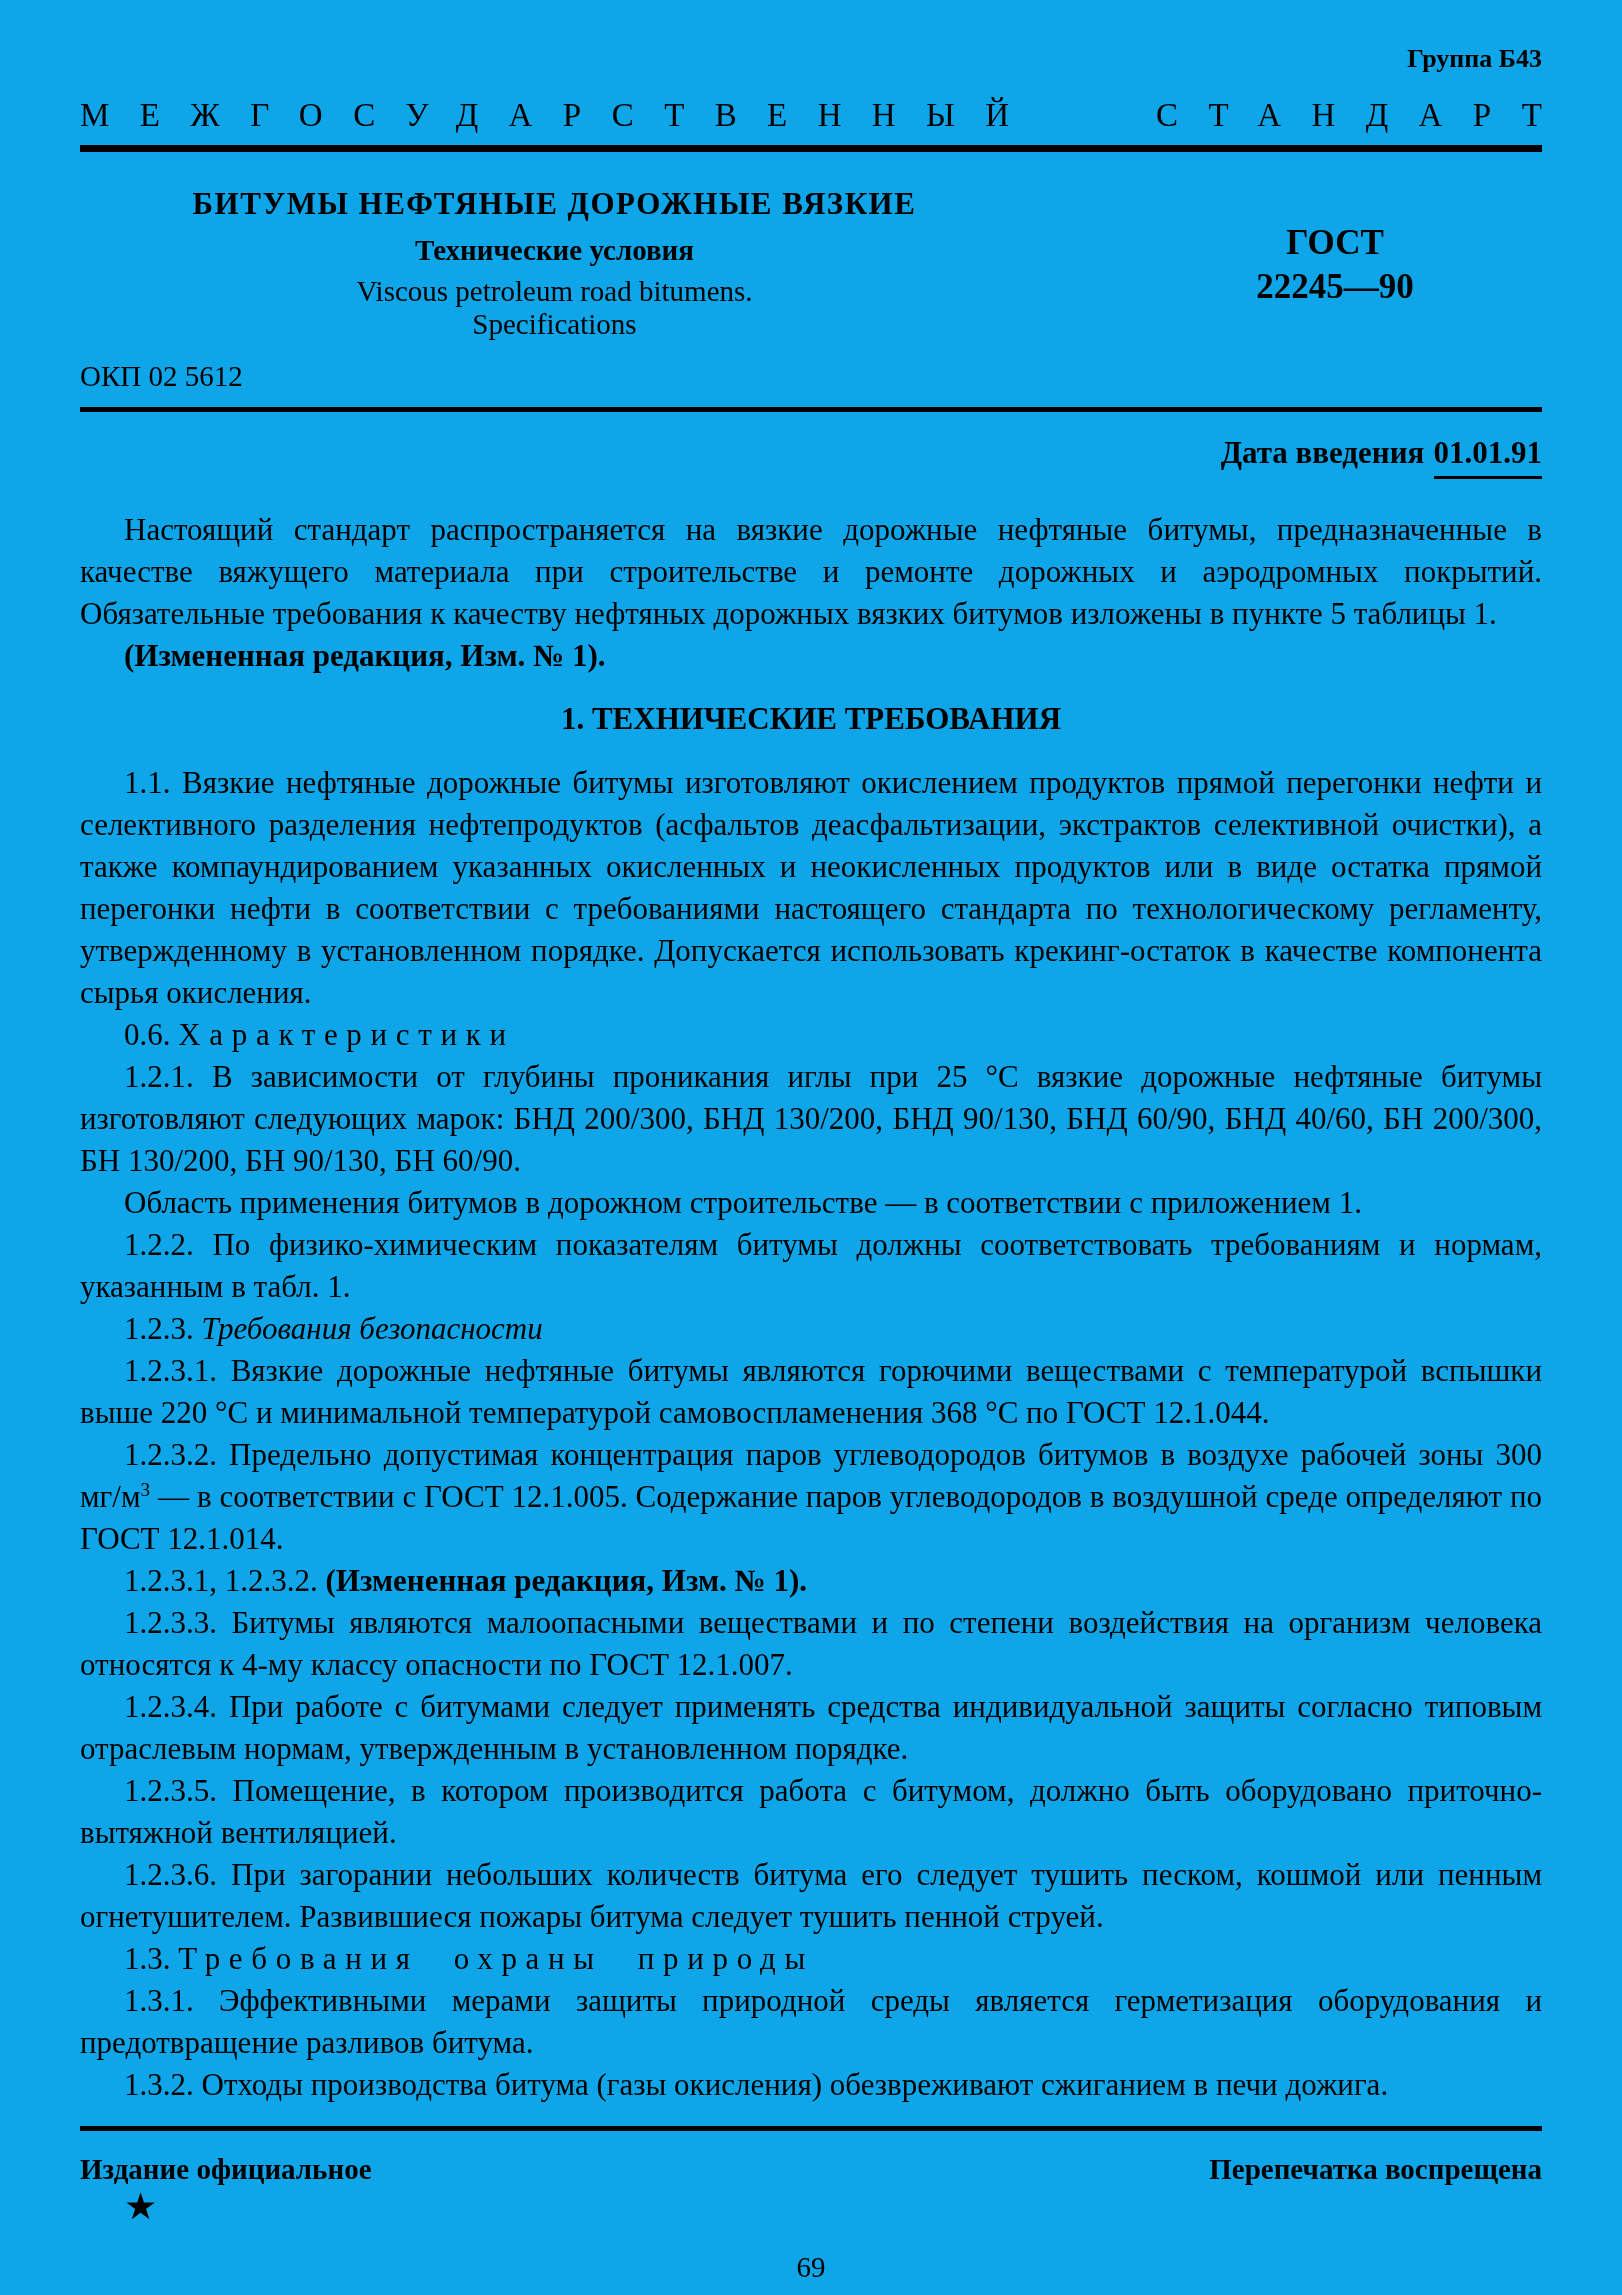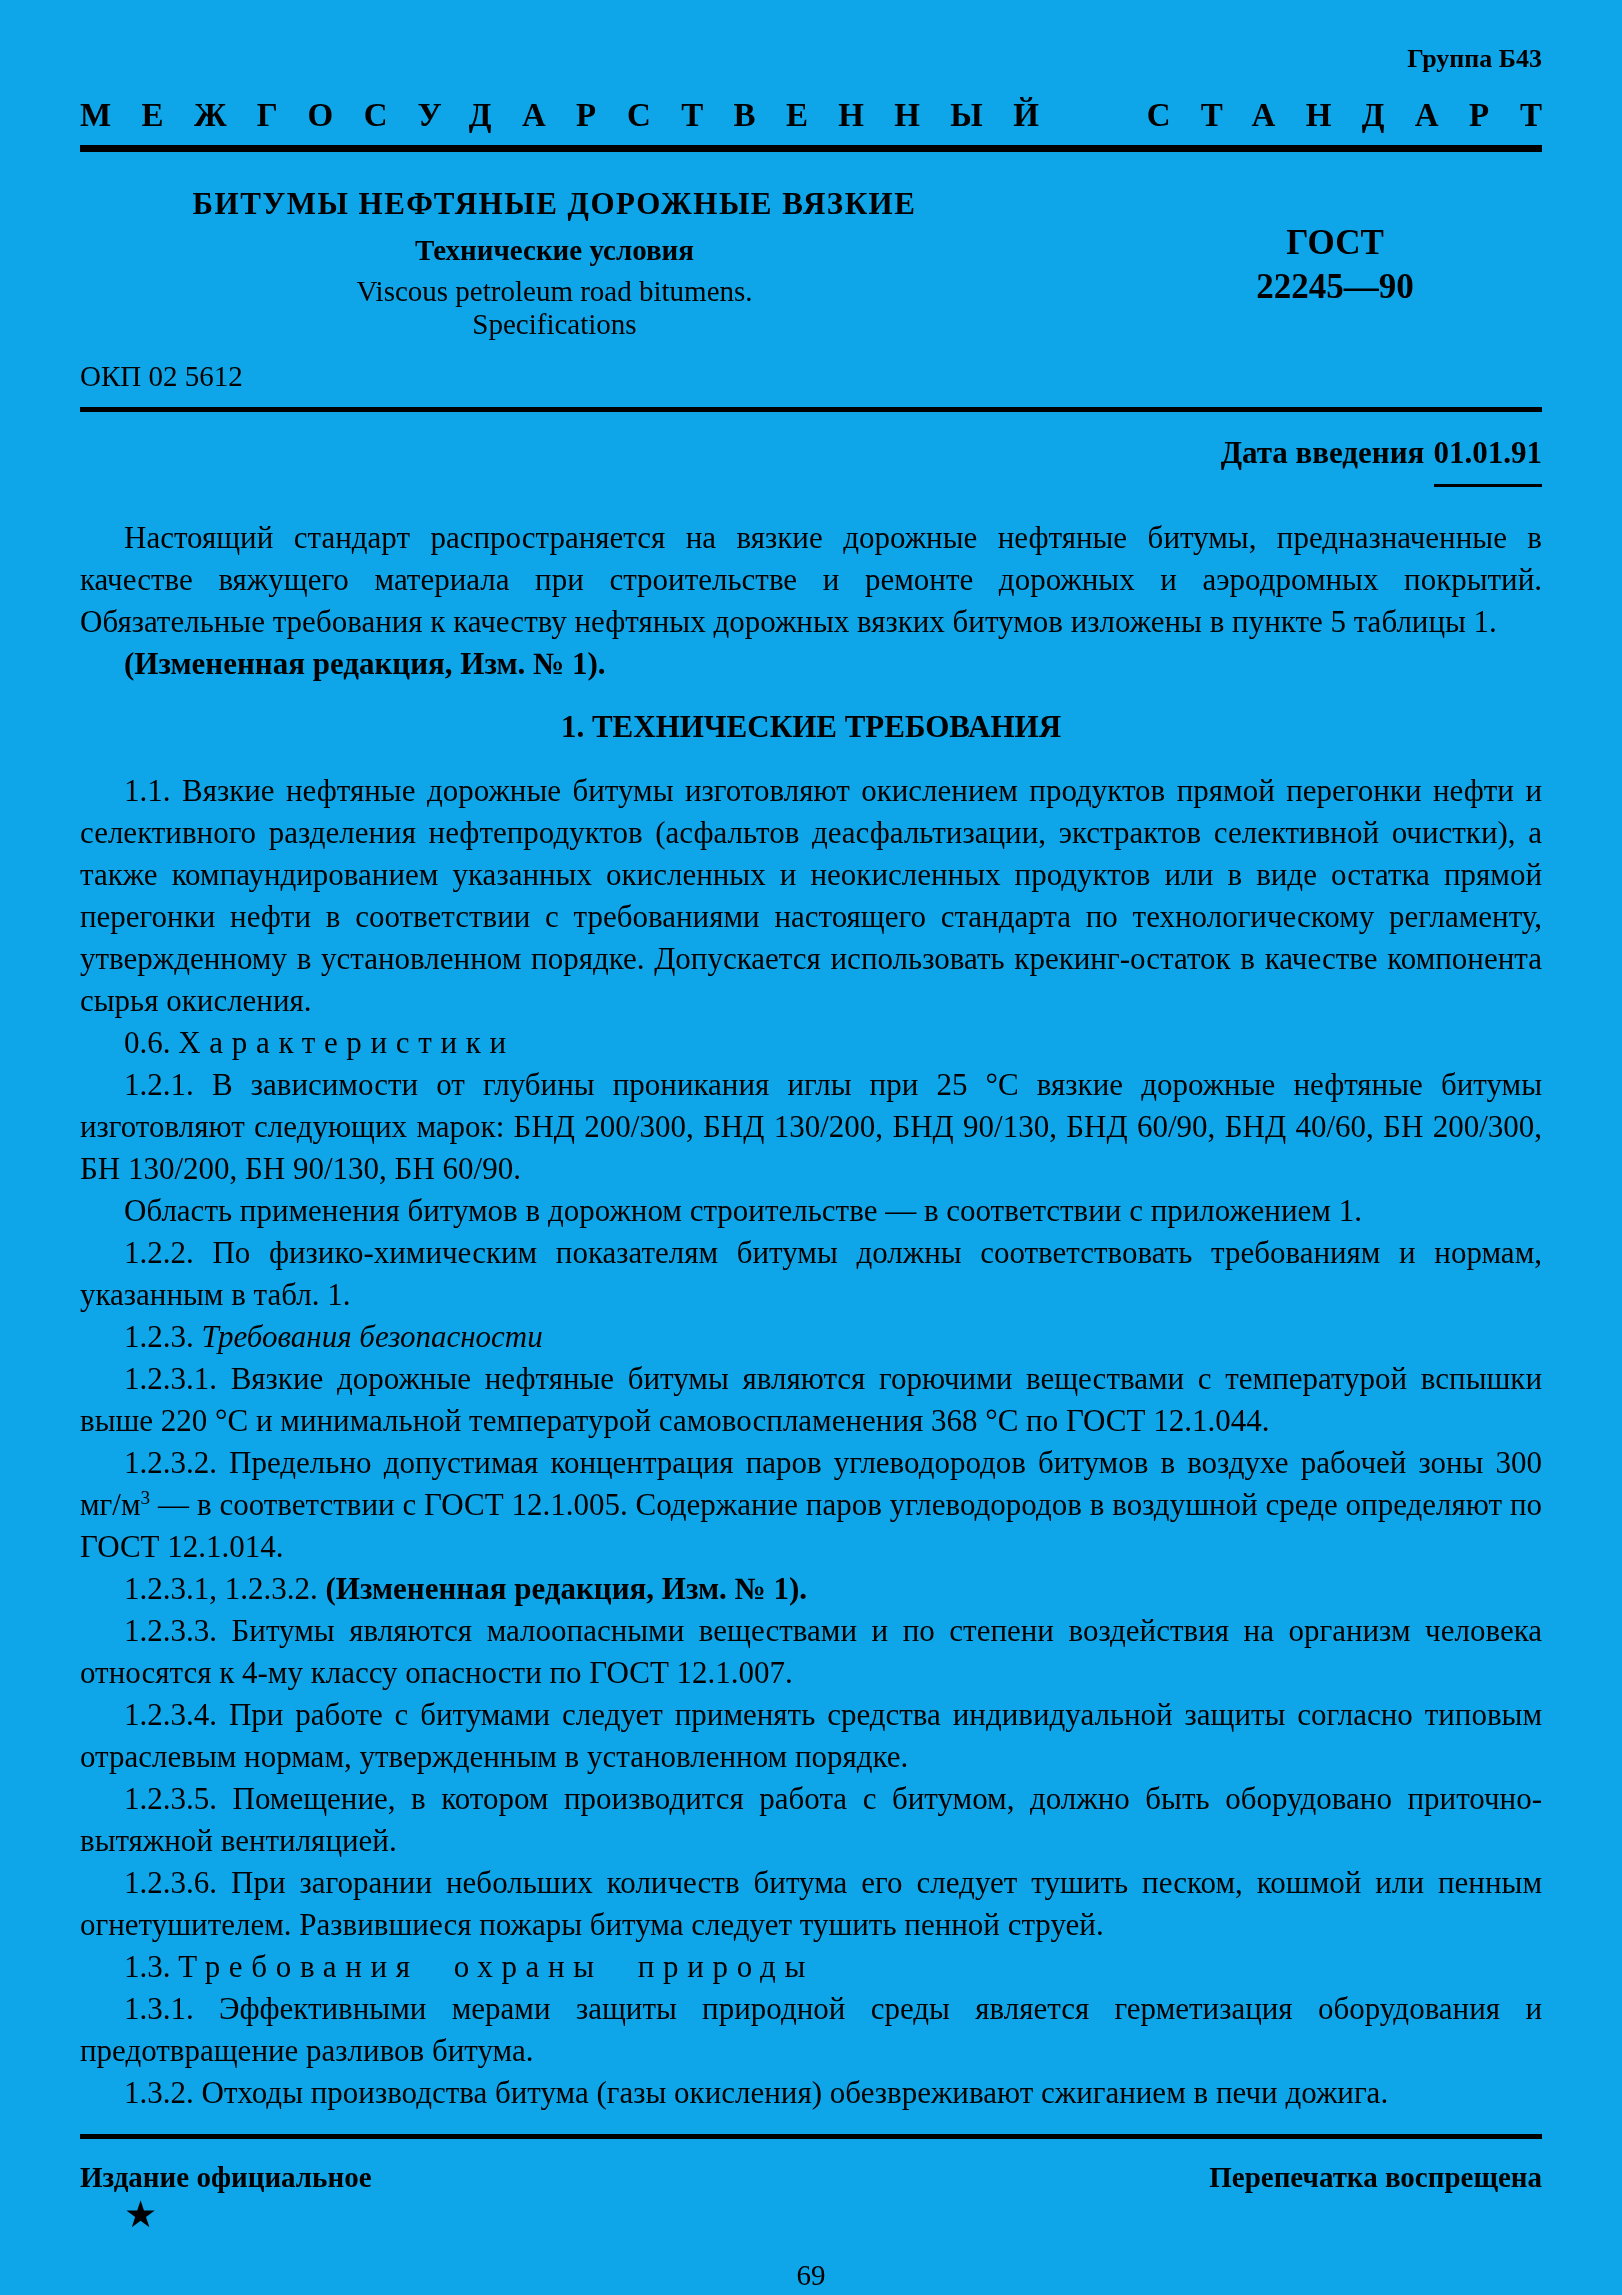--- a/index.html
+++ b/index.html
@@ -18,21 +18,21 @@
   .group-line {
     text-align: right;
     font-weight: bold;
     font-size: 26px;
   }
 
   .masthead {
     display: flex;
     justify-content: space-between;
     margin-top: 23px;
-    font-weight: bold;
+    font-weight: normal;
     font-size: 33px;
   }
   .masthead span { letter-spacing: 0.92em; white-space: nowrap; }
   .masthead span:last-child { margin-right: -0.92em; }
 
   .rule { background: #000; }
   .rule-thick { height: 7.7px; margin-top: 10.7px; }
   .rule-mid { height: 5.4px; }
 
   .title-block { display: flex; margin-top: 34px; }
@@ -59,21 +59,21 @@
   .date-line {
     text-align: right;
     font-weight: bold;
     font-size: 31px;
     margin-top: 23px;
   }
   .date-value {
     display: inline-block;
     border-bottom: 3.1px solid #000;
     margin-left: 9.2px;
-    padding-bottom: 13px;
+    padding-bottom: 5px;
   }
 
   .body-text {
     margin-top: 30px;
     font-size: 31px;
     line-height: 42px;
   }
   .para { text-align: justify; text-indent: 44px; }
   .section-heading {
     text-align: center;

